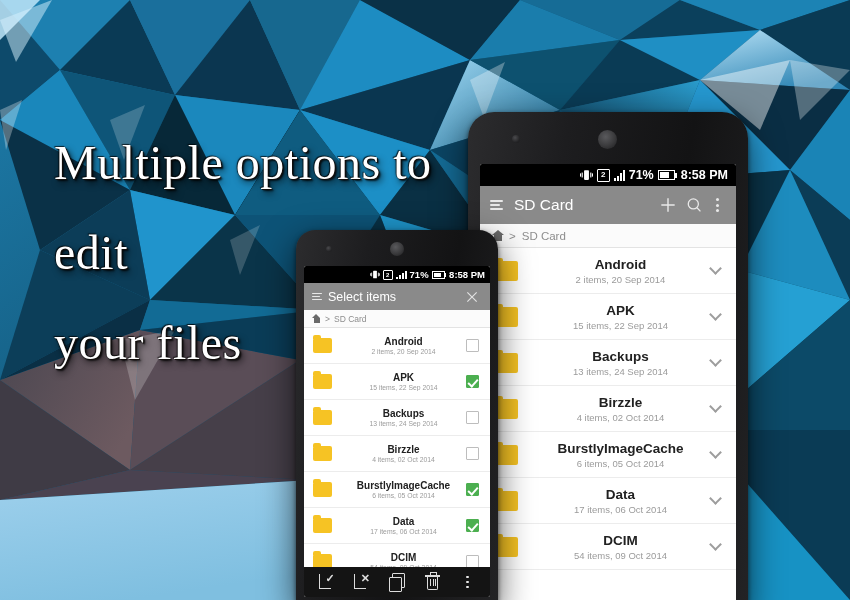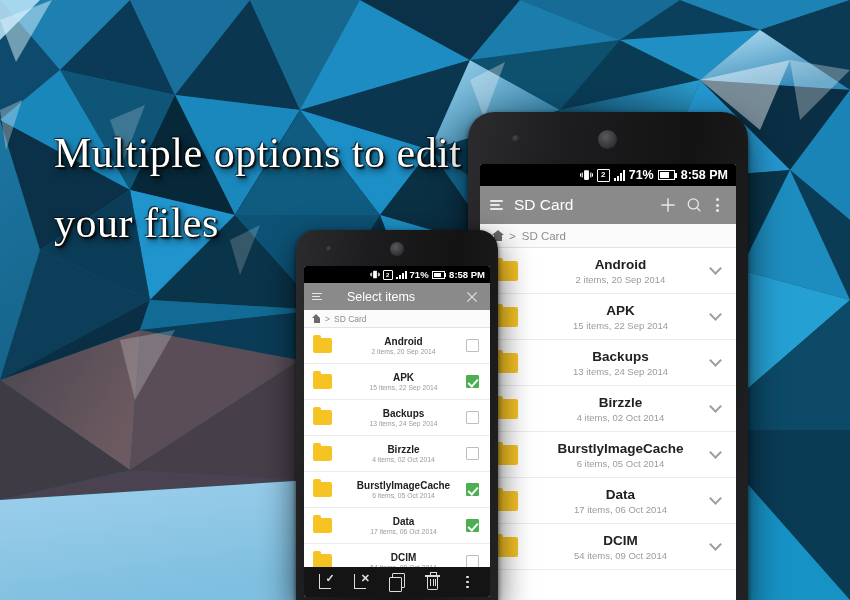--- a/index.html
+++ b/index.html
@@ -24,22 +24,22 @@
   }
   #bg svg { display: block; width: 850px; height: 600px; }
 
   
   .headline {
     position: absolute;
     left: 54px;
     top: 118px;
     width: 420px;
     font-family: "Liberation Serif", serif;
-    font-size: 42px;
-    line-height: 70px;
+    font-size: 48px;
+    line-height: 90px;
     color: #ffffff;
     letter-spacing: 0.5px;
     text-shadow:
        0 0 1px #000,
        1px 1px 0 #14110e,
        2px 2px 2px rgba(0,0,0,0.85),
        -1px -1px 1px rgba(0,0,0,0.7),
        3px 4px 7px rgba(0,0,0,0.75);
     pointer-events: none;
     white-space: pre-line;
@@ -586,21 +586,21 @@
         </span>
         <span class="sb-text">8:58 PM</span>
       </div>
 
       <div class="actionbar" style="height:27px; padding:0 8px;">
         <span class="hamburger" style="width:10px;">
           <span style="width:10px;height:1.6px;margin:1.6px 0;"></span>
           <span style="width:8px;height:1.6px;margin:1.6px 0;"></span>
           <span style="width:10px;height:1.6px;margin:1.6px 0;"></span>
         </span>
-        <span class="ab-title" style="margin-left:25px;font-size:12.5px;">Select items</span>
+        <span class="ab-title" style="margin-left:6px;font-size:12.5px;">Select items</span>
         <span class="ic-btn" style="width:20px;height:20px;">
           <svg viewBox="0 0 24 24" width="16" height="16">
               <g stroke="#e2e2e2" stroke-width="1.7">
             <line x1="5" y1="5" x2="19" y2="19"></line>
                 <line x1="19" y1="5" x2="5" y2="19"></line>
               </g>
             </svg>
         </span>
       </div>
 

